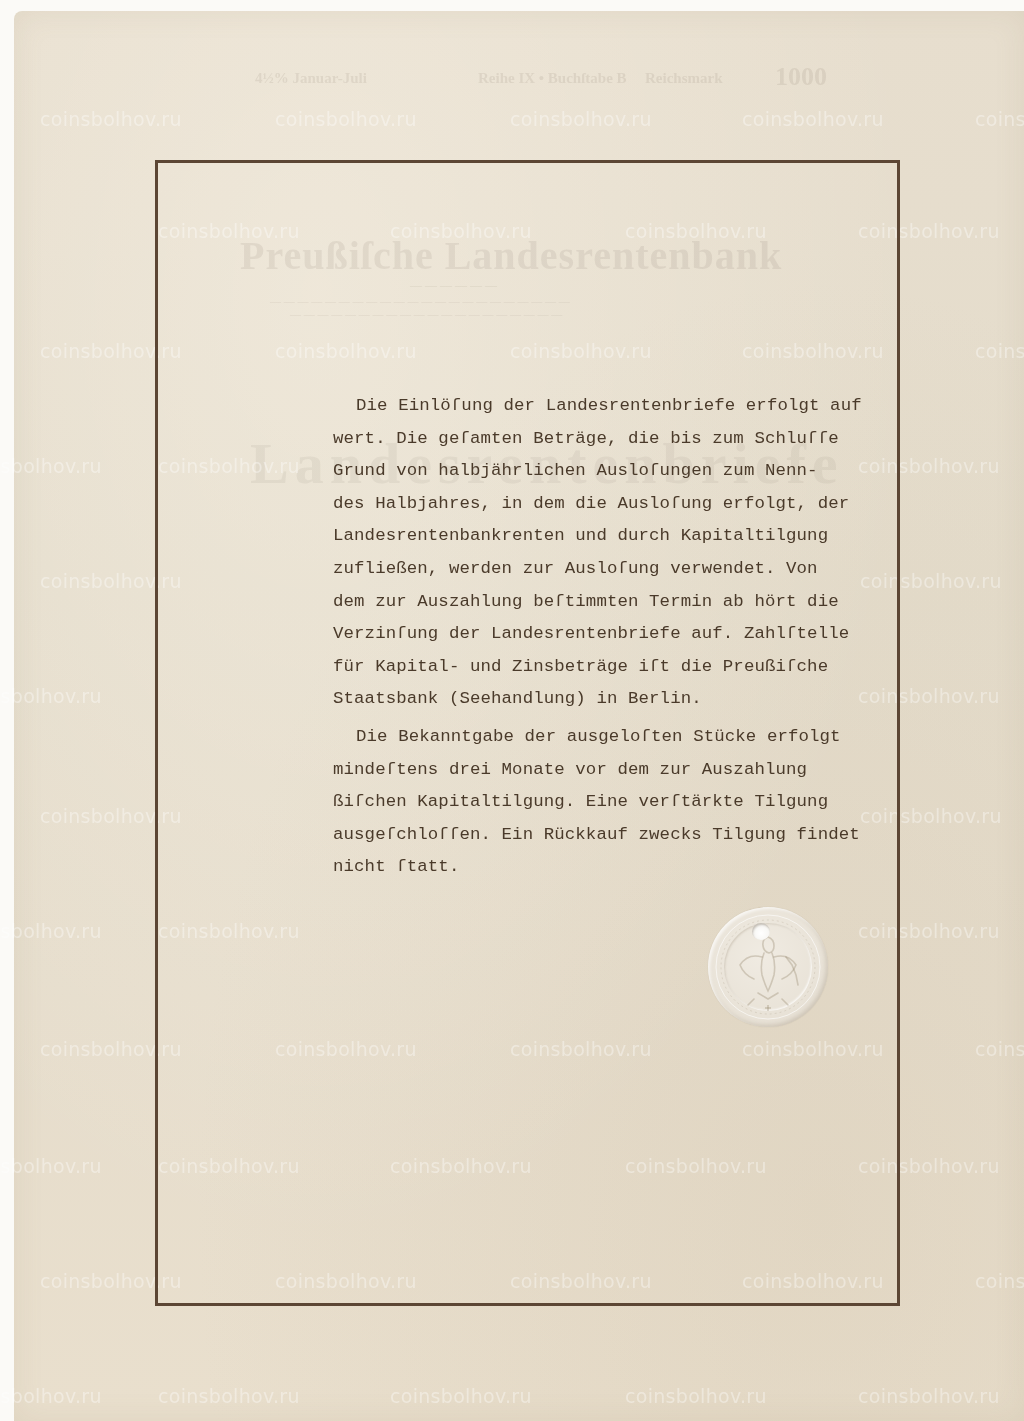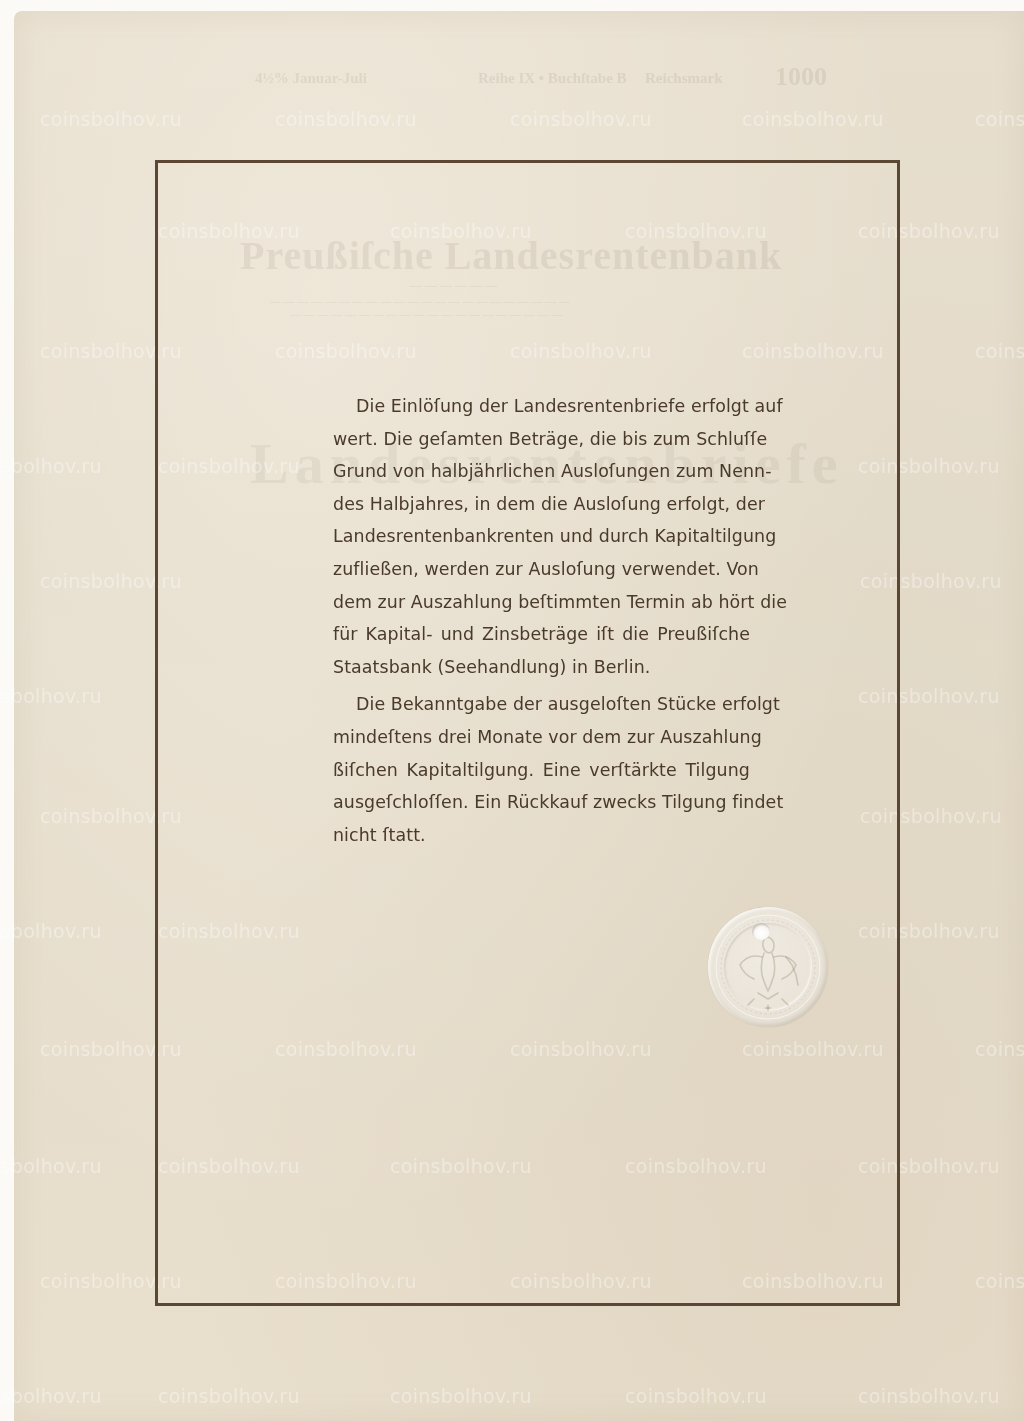--- a/index.html
+++ b/index.html
@@ -83,20 +83,21 @@
     .para {
       margin: 0 0 5px 0;
       text-indent: 23px;
     }
     .line {
       display: block;
       text-align: justify;
       text-align-last: justify;
       white-space: nowrap;
       height: 32.6px;
+      font-family: Liberation Mono, monospace;
     }
     .line.last { text-align-last: left; }
     .line.indent { padding-left: 23px; }
     
     .seal {
       position: absolute;
       left: 708px;
       top: 907px;
       width: 120px;
       height: 120px;
@@ -209,20 +210,21 @@
 
 <div class="text-block">
   <div class="para">
     <span class="line indent">Die Einlöſung der Landesrentenbriefe erfolgt auf</span>
     <span class="line">wert.  Die geſamten Beträge, die bis zum Schluſſe</span>
     <span class="line">Grund von halbjährlichen Ausloſungen zum Nenn-</span>
     <span class="line">des Halbjahres, in dem die Ausloſung erfolgt, der</span>
     <span class="line">Landesrentenbankrenten und durch Kapitaltilgung</span>
     <span class="line">zufließen, werden zur Ausloſung verwendet.  Von</span>
     <span class="line">dem zur Auszahlung beſtimmten Termin ab hört die</span>
+    <span class="line">Verzinſung der Landesrentenbriefe auf.  Zahlſtelle</span>
     <span class="line">für Kapital- und Zinsbeträge iſt die Preußiſche</span>
     <span class="line last">Staatsbank (Seehandlung) in Berlin.</span>
   </div>
   <div class="para">
     <span class="line indent">Die Bekanntgabe der ausgeloſten Stücke erfolgt</span>
     <span class="line">mindeſtens drei Monate vor dem zur Auszahlung</span>
     <span class="line">ßiſchen Kapitaltilgung.  Eine verſtärkte Tilgung</span>
     <span class="line">ausgeſchloſſen. Ein Rückkauf zwecks Tilgung findet</span>
     <span class="line last">nicht ſtatt.</span>
   </div>

